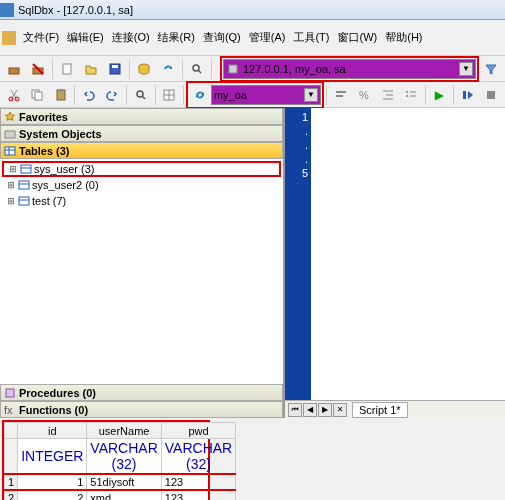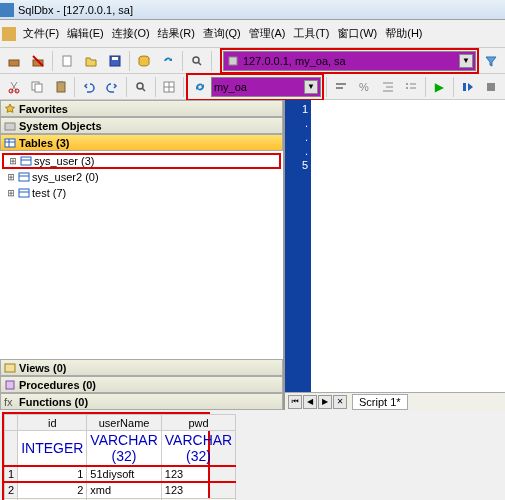--- a/index.html
+++ b/index.html
@@ -1,19 +1,19 @@
 <!DOCTYPE html>
 <html><head>
 <meta charset="utf-8">
 <style>
 *{box-sizing:border-box;margin:0;padding:0;font-family:Tahoma,Arial,sans-serif;font-size:11px}
 body{background:#f0f0f0;width:505px;height:500px;overflow:hidden;position:relative}
 .titlebar{height:20px;background:linear-gradient(#e8f0f8,#d0e0f0);border-bottom:1px solid #a0a0a0;display:flex;align-items:center;padding:0 0}
 .titlebar .ico{width:14px;height:14px;background:#4080c0;margin-right:4px}
-.menubar{height:28px;background:#f0f0f0;display:flex;align-items:center;padding:0 2px;border-bottom:1px solid #ccc}
+.menubar{height:36px;background:#f0f0f0;display:flex;align-items:center;padding:0 2px;border-bottom:1px solid #ccc}
 .menubar .mi{padding:2px 4px;cursor:pointer}
 .mnuico{width:14px;height:14px;background:#e0b050;margin-right:3px;display:inline-block;vertical-align:middle}
 .toolbar{height:26px;background:#f0f0f0;border-bottom:1px solid #ccc;display:flex;align-items:center;padding:0 2px}
 .tbtn{width:22px;height:22px;border:1px solid transparent;display:flex;align-items:center;justify-content:center;cursor:pointer;margin:0 1px}
 .sep{width:1px;height:20px;background:#ccc;margin:0 2px}
 .combo{height:20px;border:1px solid #888;background:#a21caf;display:flex;align-items:center;padding:0 2px;flex:1;min-width:0}
 .combo .cico{width:14px;height:14px;margin-right:3px;flex-shrink:0}
 .combo .ctext{flex:1;white-space:nowrap;overflow:hidden}
 .combo .carrow{width:14px;height:14px;background:#e0e0e0;border:1px solid #888;display:flex;align-items:center;justify-content:center;flex-shrink:0;font-size:8px}
 .redwrap{border:2px solid #d00;padding:0}
@@ -278,26 +278,20 @@
           <span class="exp">⊞</span>
           <svg class="tico" width="12" height="12">
             <rect x="1" y="2" width="10" height="8" fill="#fff" stroke="#2060c0"></rect>
             <line x1="1" y1="5" x2="11" y2="5" stroke="#2060c0"></line>
           </svg>
           <span>test (7)</span>
         </div>
       </div>
     <div class="pane-hdr">
       <svg class="pico" width="12" height="12">
-          <rect x="1" y="2" width="10" height="8" fill="#f0e0a0" stroke="#a08020"></rect>
-        </svg>
-      <b>Views (0)</b>
-    </div>
-    <div class="pane-hdr">
-      <svg class="pico" width="12" height="12">
           <rect x="2" y="2" width="8" height="8" fill="#e0c0f0" stroke="#8050a0"></rect>
         </svg>
       <b>Procedures (0)</b>
     </div>
     <div class="pane-hdr">
       <span class="pico" style="color:#555">fx</span>
       <b>Functions (0)</b>
     </div>
   </div>
 

